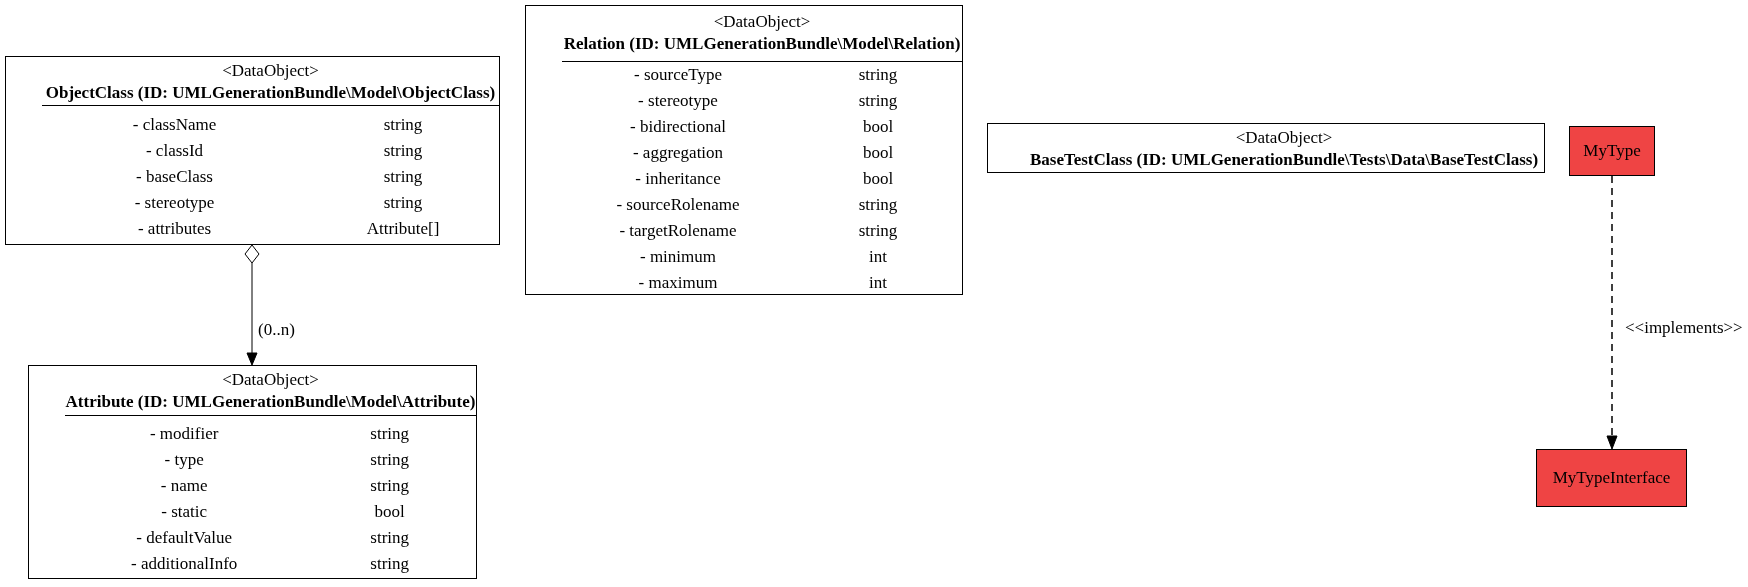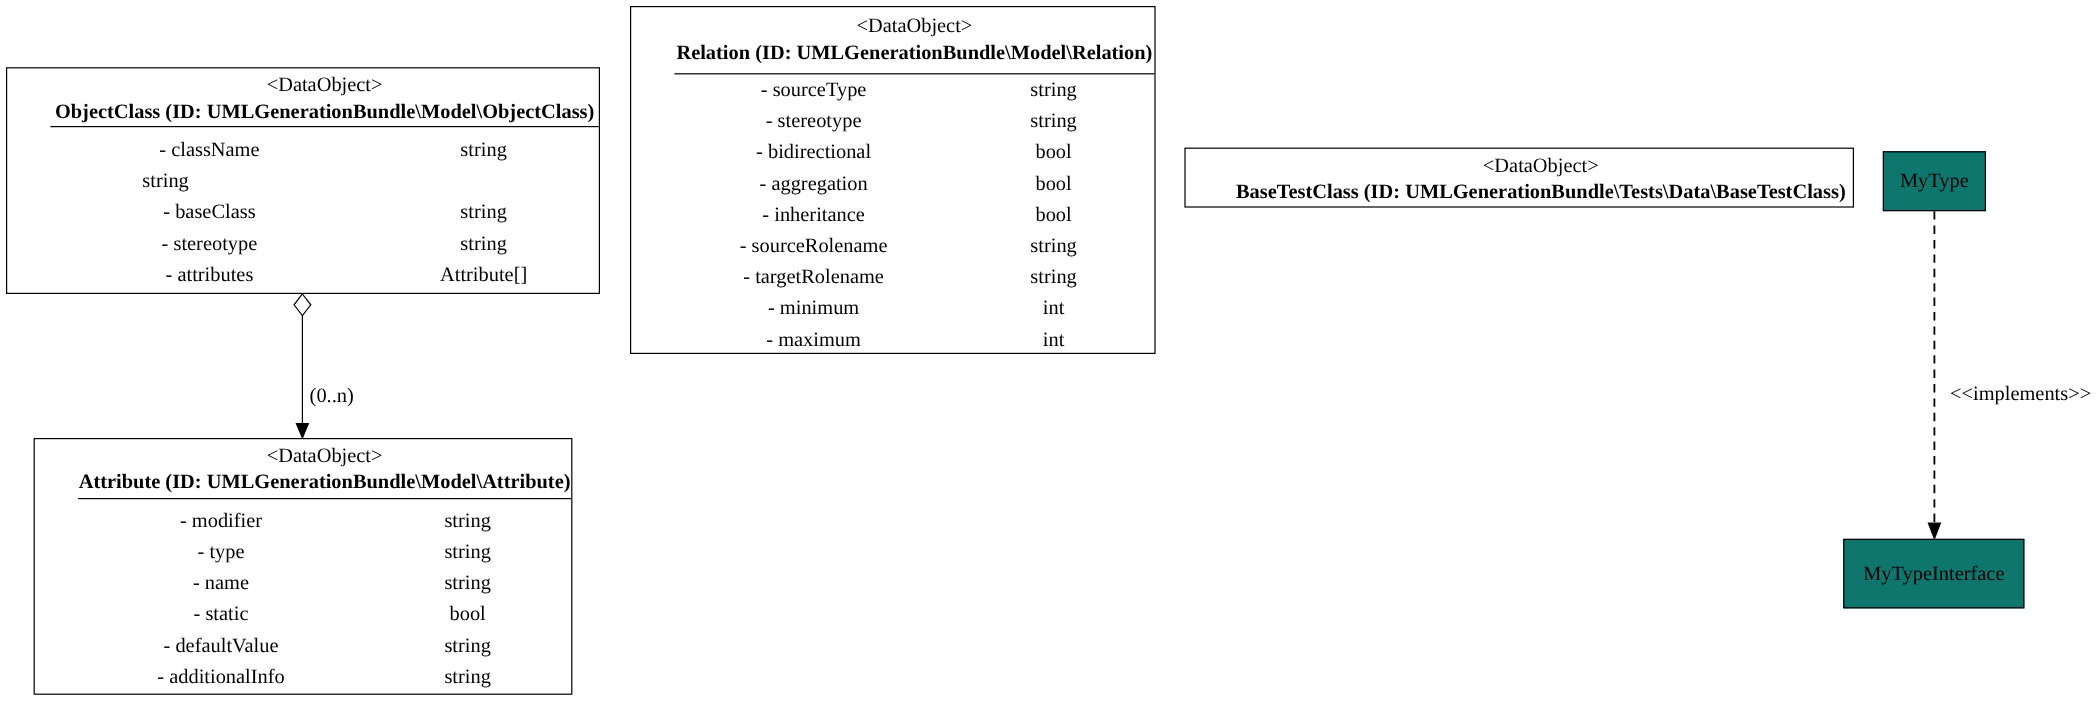--- a/index.html
+++ b/index.html
@@ -71,21 +71,21 @@
   .rows-objectclass .attr-row { height: 26px; line-height: 26px; align-items: flex-end; }
   .rows-relation { padding-top: 0; }
   .rows-relation .attr-row { height: 26px; line-height: 26px; }
   .rows-attribute { padding-top: 5px; }
   .rows-attribute .attr-row { height: 26px; line-height: 26px; }
 
   .simple-box {
     position: absolute;
     box-sizing: border-box;
     border: 1px solid #000000;
-    background: #0f766e;
+    background: #ef4444;
     display: flex;
     align-items: center;
     justify-content: center;
     font-size: 17px;
     white-space: nowrap;
   }
   .edge-label {
     position: absolute;
     font-size: 17px;
     line-height: 20px;
@@ -118,20 +118,21 @@
       <div class="class-title">ObjectClass (ID: UMLGenerationBundle\Model\ObjectClass)</div>
     </div>
     <div class="class-rows rows-objectclass">
 
         <div class="attr-row">
           <span class="cell-name">- className</span>
           <span class="cell-type">string</span>
         </div>
 
         <div class="attr-row">
+          <span class="cell-name">- classId</span>
           <span class="cell-type">string</span>
         </div>
 
         <div class="attr-row">
           <span class="cell-name">- baseClass</span>
           <span class="cell-type">string</span>
         </div>
 
         <div class="attr-row">
           <span class="cell-name">- stereotype</span>

